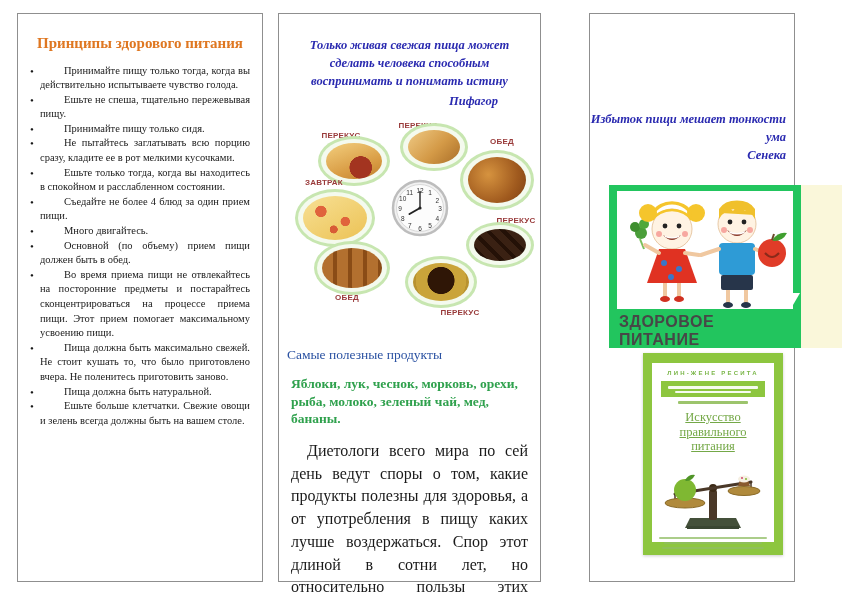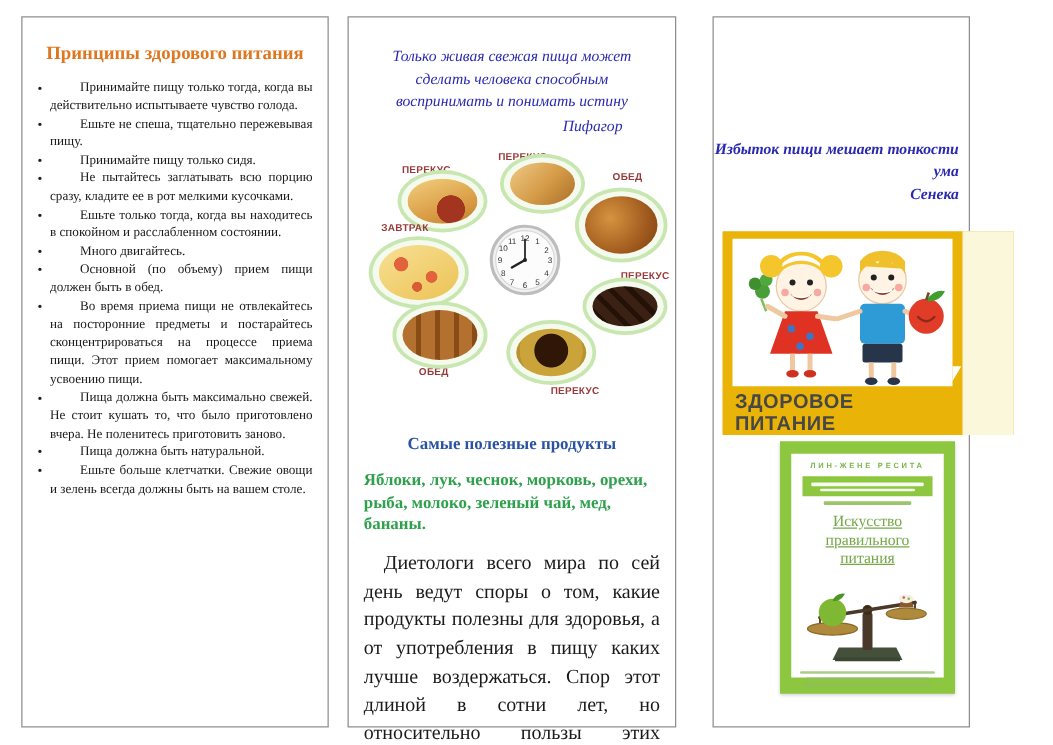--- a/index.html
+++ b/index.html
@@ -3,34 +3,34 @@
 <meta charset="utf-8">
 <style>
   * { margin:0; padding:0; box-sizing:border-box; }
   html,body { width:842px; height:596px; background:#ffffff; overflow:hidden;
               font-family:"Liberation Serif","DejaVu Serif",serif; }
   .page { position:relative; width:842px; height:596px; background:#fff; }
 
   .panel { position:absolute; top:13px; height:569px; border:1px solid #8f8f8f; background:#fff; }
   .panel-left   { left:17px;  width:246px; padding:0 12px; }
   .panel-middle { left:278px; width:263px; padding:0 8px; }
-  .panel-right  { left:570px; width:206px; }
+  .panel-right  { left:589px; width:206px; }
 
   
   .lp-title { margin-top:20px; text-align:center; font-weight:bold; font-size:15px;
               line-height:1.3; color:#df7721; }
   .lp-list { margin-top:10px; list-style:none; }
   .lp-list li { position:relative; font-size:10.5px; line-height:1.39; text-align:justify;
                 text-indent:24px; color:#1a1a1a; padding-left:10px; }
   .lp-list li::before { content:"•"; position:absolute; left:0; top:0; text-indent:0; font-size:11px; }
 
   
-  .mp-quote { margin-top:22px; padding:0 6px; text-align:center; font-weight:normal; font-style:italic;
+  .mp-quote { margin-top:22px; padding:0 6px; text-align:center; font-weight:bold; font-style:italic;
               font-size:12.5px; line-height:1.45; color:#2a2ab0; }
-  .mp-quote-author { margin-top:4px; padding-right:34px; text-align:right; font-weight:normal;
+  .mp-quote-author { margin-top:4px; padding-right:34px; text-align:right; font-weight:bold;
                      font-style:italic; font-size:12.5px; color:#2a2ab0; }
 
   .meal-diagram { position:relative; margin-top:4px; height:212px; width:247px; overflow:visible; }
   .mi-label { position:absolute; width:64px; text-align:center;
               font-family:"Liberation Sans","DejaVu Sans",sans-serif;
               font-weight:bold; font-size:8px; letter-spacing:.2px; color:#993a3a; white-space:nowrap; }
   .plate { position:absolute; border-radius:50%; background:#f4faee;
            box-shadow:0 0 0 3px #c7e6b0, 0 1px 2px rgba(0,0,0,.15); }
   .food { position:absolute; left:5px; right:5px; top:4px; bottom:4px; border-radius:50%; }
   .food-pancakes { background:linear-gradient(135deg,#efca85,#d49a47 55%,#a96e28); }
@@ -38,31 +38,31 @@
                 linear-gradient(160deg,#f3cf7e,#d89b43 65%,#c07f2f); }
   .food-chicken { background:radial-gradient(circle at 35% 38%,#d6933f,#a05a1e 62%,#7c3f12); }
   .food-omelette { background:radial-gradient(circle at 28% 35%,#e0633c 0 10%,rgba(0,0,0,0) 11%),
                    radial-gradient(circle at 66% 58%,#e0633c 0 9%,rgba(0,0,0,0) 10%),
                    radial-gradient(circle at 48% 76%,#d85c36 0 8%,rgba(0,0,0,0) 9%),
                    linear-gradient(150deg,#f7e094,#ecc255); }
   .food-chocolate { background:repeating-linear-gradient(45deg,#3a2113 0 7px,#241107 7px 11px); }
   .food-meat { background:repeating-linear-gradient(90deg,#b3702f 0 11px,#8a4c16 11px 15px); }
   .food-tea { background:radial-gradient(circle at 50% 46%,#2f1606 0 38%,#caa43a 40% 72%,#b8922f 73%); }
 
-  .mp-products-heading { margin-top:22px; text-align:center; font-weight:bold; font-size:13.5px; color:#2b52a2; }
+  .mp-products-heading { margin-top:22px; text-align:left; font-weight:normal; font-size:13.5px; color:#2b52a2; }
   .mp-products { margin-top:12px; padding:0 4px; font-weight:bold; font-size:13.5px;
                  line-height:1.3; color:#2fa14d; text-align:left; }
   .mp-paragraph { margin-top:12px; padding:0 4px; font-size:16px; line-height:1.42;
                   text-align:justify; text-indent:16px; color:#1a1a1a; }
   .mp-closing { margin-top:16px; text-align:right; font-weight:bold; font-size:16px; color:#2020cf; }
 
   
   .rp-quote-wrap { margin-top:97px; padding-right:8px; text-align:right; font-weight:bold;
                    font-style:italic; font-size:12.5px; line-height:1.42; color:#2a2ab0; }
-  .kids-block { position:relative; margin:21px 0 0 7px; width:233px; height:163px; background:#eab308; }
+  .kids-block { position:relative; margin:21px 0 0 19px; width:233px; height:163px; background:#22c55e; }
   .kids-cream-strip { position:absolute; right:0; top:0; width:41px; height:163px; background:#faf7da; }
   .kids-art { position:absolute; left:8px; top:6px; width:176px; height:118px; background:#ffffff; }
   .kids-art .bubble-notch { position:absolute; right:-7px; bottom:4px; width:0; height:0;
         border-top:12px solid #ffffff; border-right:7px solid rgba(0,0,0,0); }
   .kids-caption { position:absolute; left:10px; top:128px; width:170px;
                   font-family:"Liberation Sans","DejaVu Sans",sans-serif; font-weight:bold;
                   font-size:16px; line-height:1.1; color:#474747; letter-spacing:.5px; }
 
   .book { position:relative; margin:5px 0 0 53px; width:140px; height:202px; background:#8dc63f;
           box-shadow:0 1px 3px rgba(0,0,0,.2); }
@@ -83,20 +83,21 @@
 <div class="page">
 
   <div class="panel panel-left">
     <div class="lp-title">Принципы здорового питания</div>
     <ul class="lp-list">
       <li>Принимайте пищу только тогда, когда вы действительно испытываете чувство голода.</li>
       <li>Ешьте не спеша, тщательно пережевывая пищу.</li>
       <li>Принимайте пищу только сидя.</li>
       <li>Не пытайтесь заглатывать всю порцию сразу, кладите ее в рот мелкими кусочками.</li>
       <li>Ешьте только тогда, когда вы находитесь в спокойном и расслабленном состоянии.</li>
+      <li>Съедайте не более 4 блюд за один прием пищи.</li>
       <li>Много двигайтесь.</li>
       <li>Основной (по объему) прием пищи должен быть в обед.</li>
       <li>Во время приема пищи не отвлекайтесь на посторонние предметы и постарайтесь сконцентрироваться на процессе приема пищи. Этот прием помогает максимальному усвоению пищи.</li>
       <li>Пища должна быть максимально свежей. Не стоит кушать то, что было приготовлено вчера. Не поленитесь приготовить заново.</li>
       <li>Пища должна быть натуральной.</li>
       <li>Ешьте больше клетчатки. Свежие овощи и зелень всегда должны быть на вашем столе.</li>
     </ul>
   </div>
 
   <div class="panel panel-middle">

